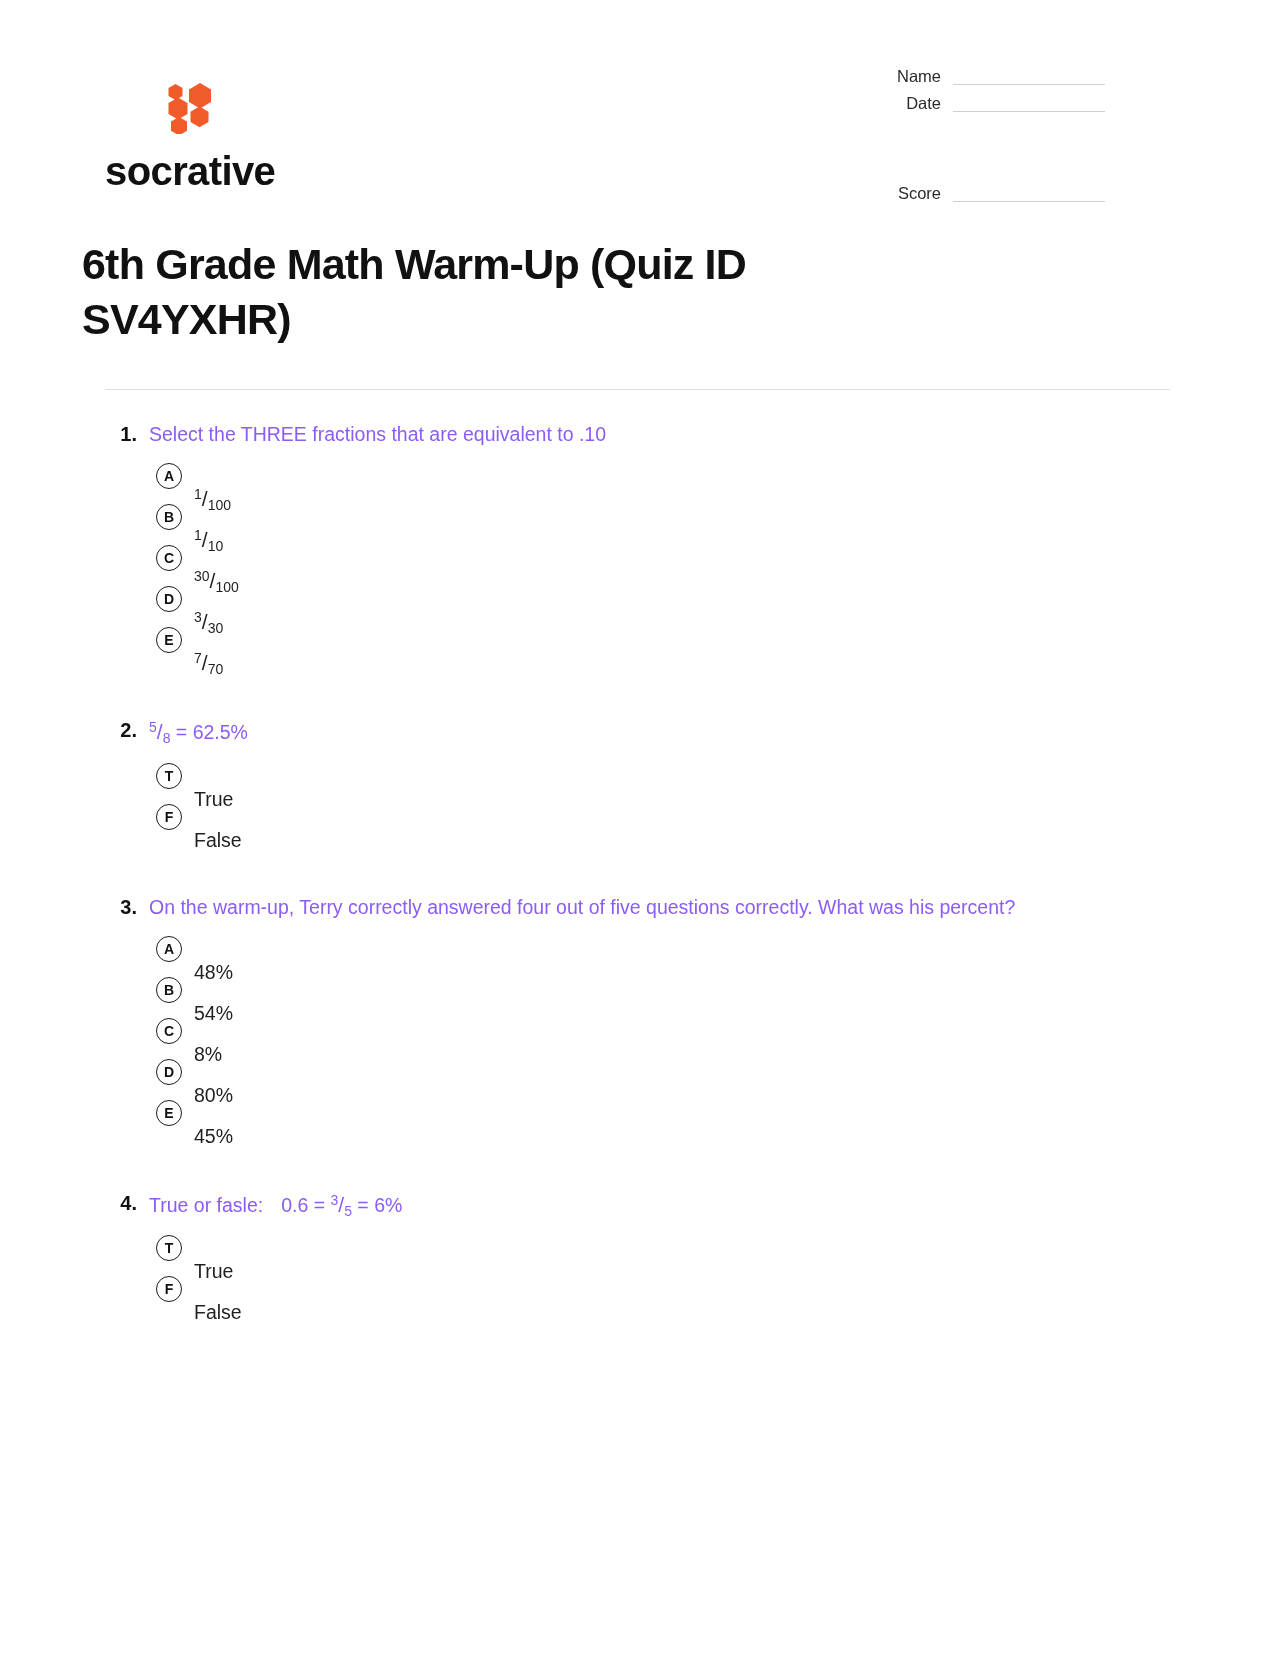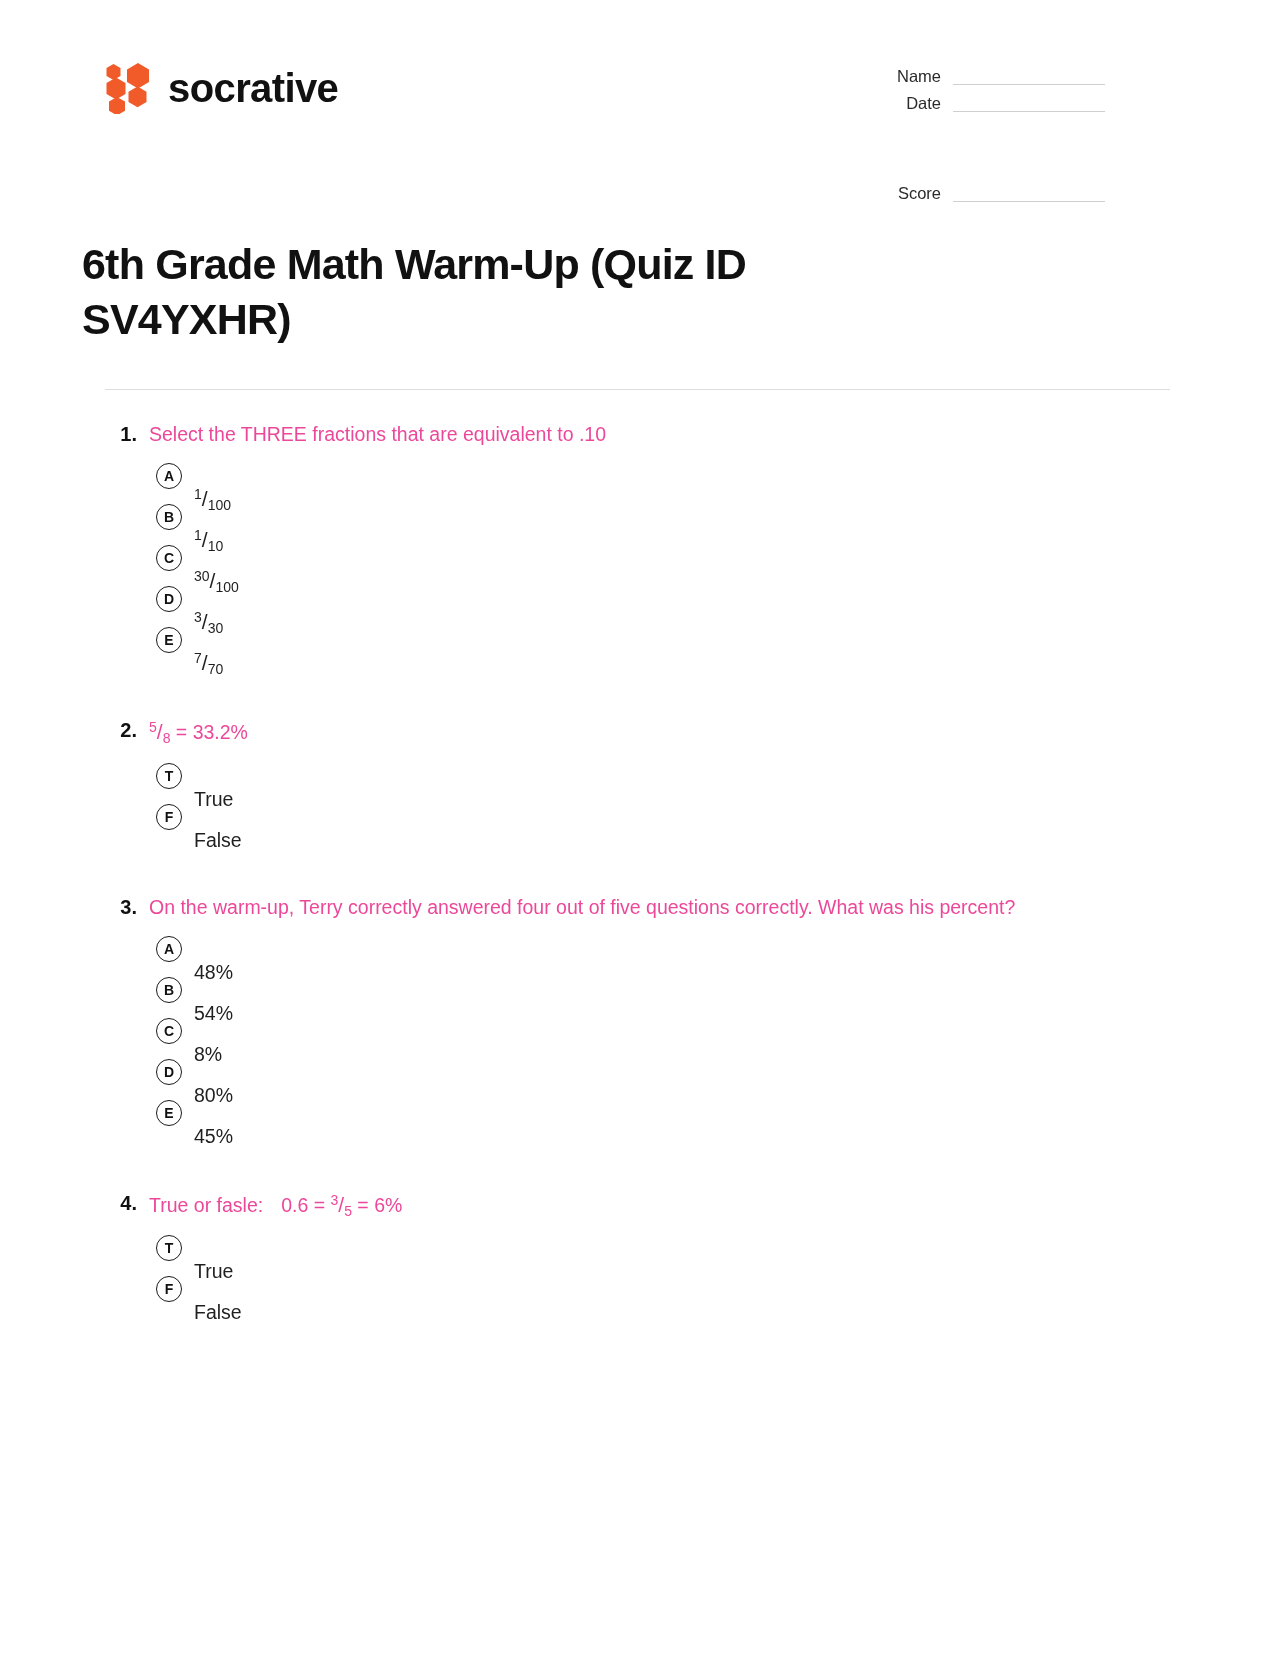--- a/index.html
+++ b/index.html
@@ -27,21 +27,22 @@
     display: flex;
     justify-content: space-between;
     align-items: flex-start;
     padding: 62px 170px 0 105px;
     box-sizing: border-box;
   }
   .brand {
     display: flex;
     align-items: center;
     gap: 17px;
-    margin-top: 0;
+    margin-top: 20px;
+    flex-direction: column;
   }
   .logo-mark {
     width: 46px;
     height: 52px;
     display: block;
   }
   .brand-name {
     font-size: 40px;
     font-weight: 700;
     letter-spacing: -0.6px;
@@ -114,21 +115,21 @@
     padding-right: 12px;
     box-sizing: border-box;
     font-size: 20px;
     font-weight: 700;
     color: #111111;
     line-height: 1.45;
   }
   .q-text {
     font-size: 19.5px;
     line-height: 1.48;
-    color: #ec4899;
+    color: #8b5cf6;
     max-width: 868px;
   }
   .options {
     margin-top: 6px;
   }
   .option {
     display: flex;
     align-items: center;
     gap: 12px;
     height: 41px;
@@ -273,21 +274,21 @@
         </div>
       </div>
     </div>
 
     <div class="question">
       <div class="q-head">
         <span class="q-num">2.</span>
         <span class="q-text">
           <span class="frac">
             <span class="num">5</span><span class="sl">/</span><span class="den">8</span>
-          </span><span> = 33.2%</span>
+          </span><span> = 62.5%</span>
         </span>
       </div>
       <div class="options">
         <div class="option">
           <span class="bubble">T</span>
           <span class="option-text">True</span>
         </div>
         <div class="option">
           <span class="bubble">F</span>
           <span class="option-text">False</span>

